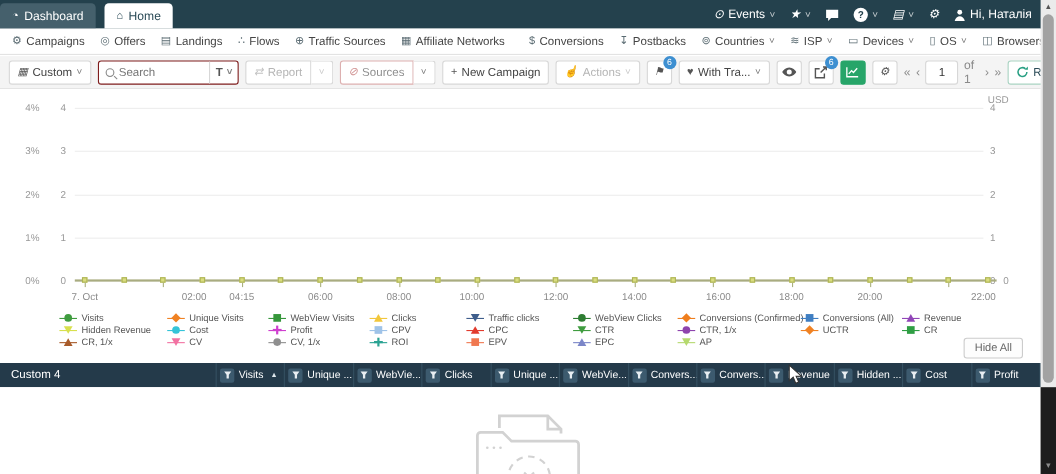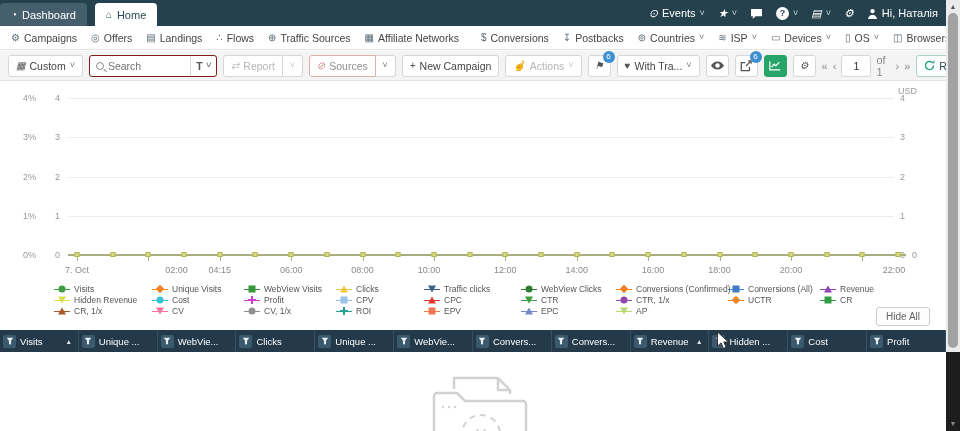--- a/index.html
+++ b/index.html
@@ -557,20 +557,21 @@
           <i class="lm s-tri-down" style="--c: #b5d96e;">
             <i class="g"></i>
           </i>
           <em>AP</em>
         </span>
     </div>
     <span id="hideall">Hide All</span>
   </div>
 
   <div id="thead">
+    <span class="th-group">Custom 4</span>
     <span class="th">
         <span class="fnbox">
           <svg viewBox="0 0 10 10">
             <path d="M1 1h8L6.3 4.6V9H3.7V4.6Z"></path>
           </svg>
         </span>
         <span>Visits</span>
         <span class="sort">▲</span>
       </span>
     <span class="th">

